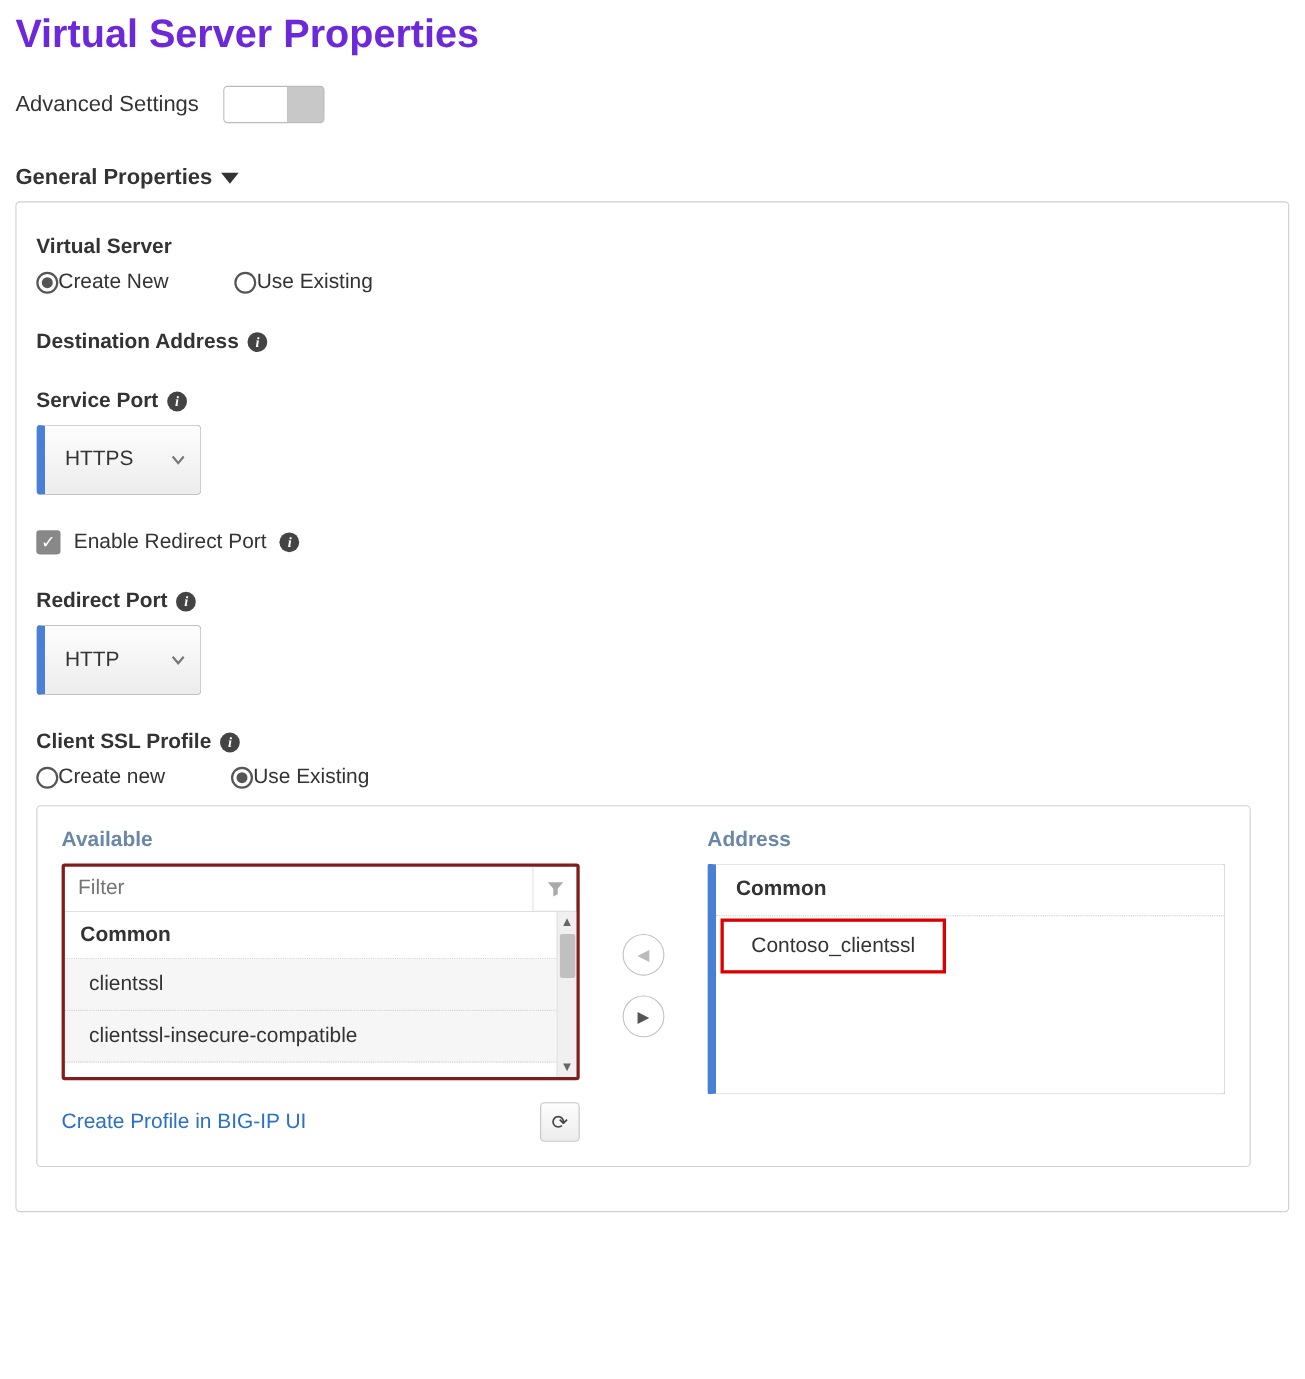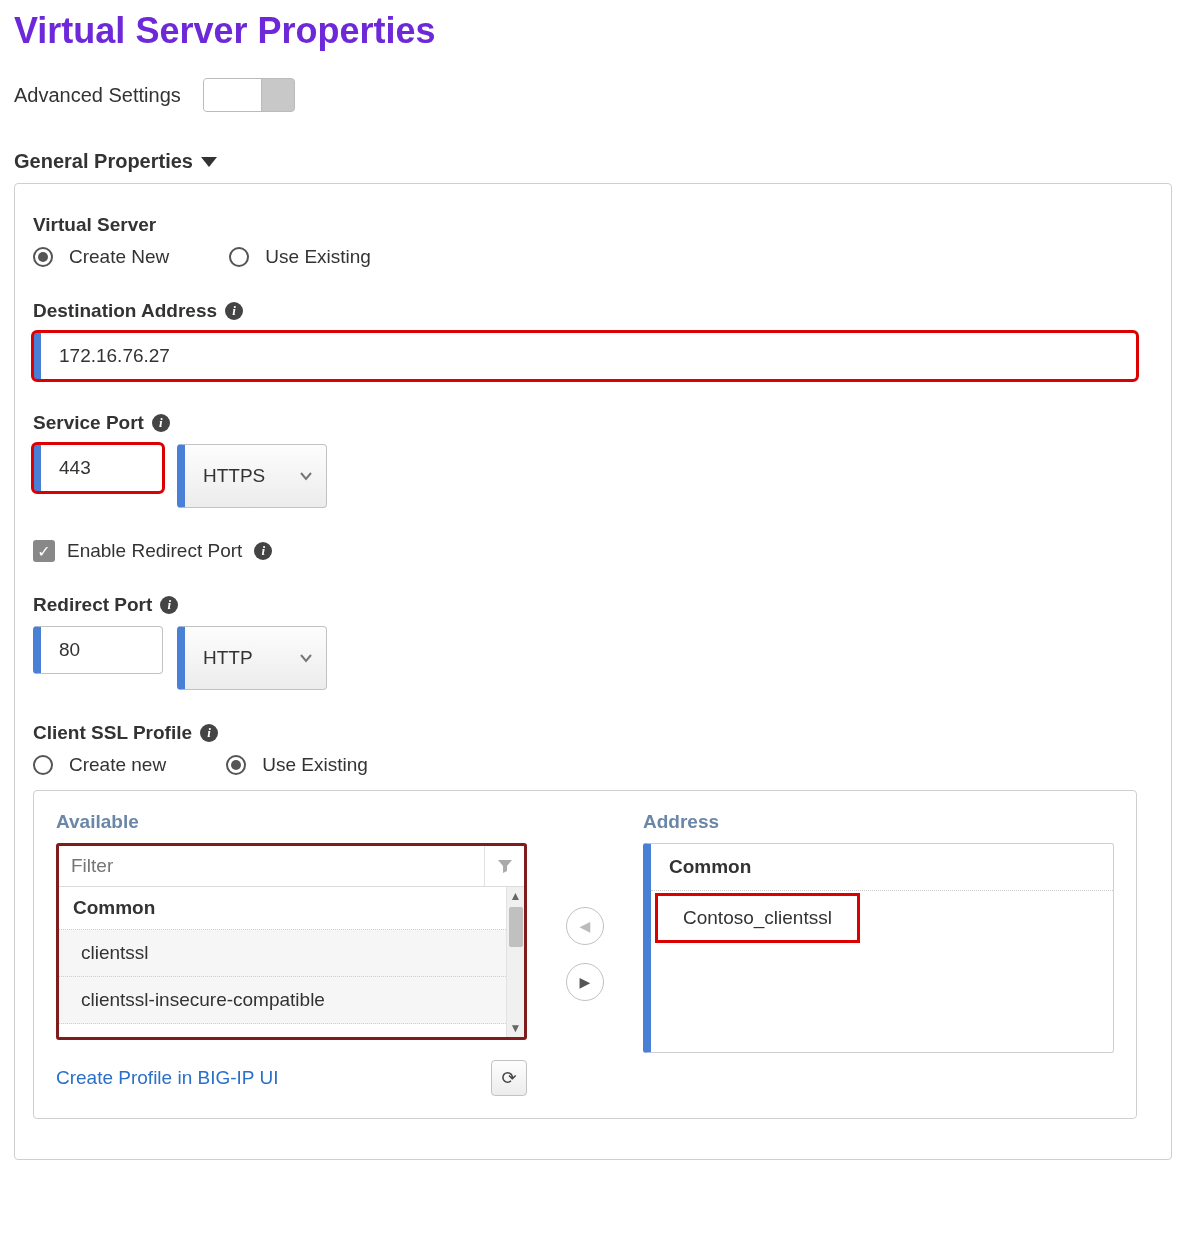--- a/index.html
+++ b/index.html
@@ -93,21 +93,21 @@
     font-weight: bold;
   }
   .radio-row {
     display: flex;
     gap: 60px;
     align-items: center;
   }
   .radio-opt {
     display: flex;
     align-items: center;
-    gap: 16px;
+    gap: 0;
     font-size: 19px;
   }
   .radio {
     width: 20px; height: 20px;
     border: 2px solid #555;
     border-radius: 50%;
     display: inline-flex;
     align-items: center;
     justify-content: center;
   }
@@ -375,32 +375,28 @@
         <span>Use Existing</span>
       </div>
     </div>
   </div>
 
   <div class="field-group">
     <div class="field-label">
       <span>Destination Address</span>
       <span class="info-icon">i</span>
     </div>
-    <div class="input-row">
-      <input class="text-input full highlight-red" type="text" value="172.16.76.27" style="">
-    </div>
   </div>
 
   <div class="field-group">
     <div class="field-label">
       <span>Service Port</span>
       <span class="info-icon">i</span>
     </div>
     <div class="input-row">
-      <input class="text-input small highlight-red" type="text" value="443" style="">
       <div class="select-input">
         <span>HTTPS</span>
         <svg class="select-chev" viewBox="0 0 12 12">
             <path d="M1 3 L6 9 L11 3" fill="none" stroke="currentColor" stroke-width="2"></path>
           </svg>
       </div>
     </div>
   </div>
 
   <div class="checkbox-row">
@@ -408,21 +404,20 @@
     <span>Enable Redirect Port</span>
     <span class="info-icon">i</span>
   </div>
 
   <div class="field-group">
     <div class="field-label">
       <span>Redirect Port</span>
       <span class="info-icon">i</span>
     </div>
     <div class="input-row">
-      <input class="text-input small" type="text" value="80" style="">
       <div class="select-input">
         <span>HTTP</span>
         <svg class="select-chev" viewBox="0 0 12 12">
             <path d="M1 3 L6 9 L11 3" fill="none" stroke="currentColor" stroke-width="2"></path>
           </svg>
       </div>
     </div>
   </div>
 
   <div class="field-group" style="margin-bottom:14px;">

